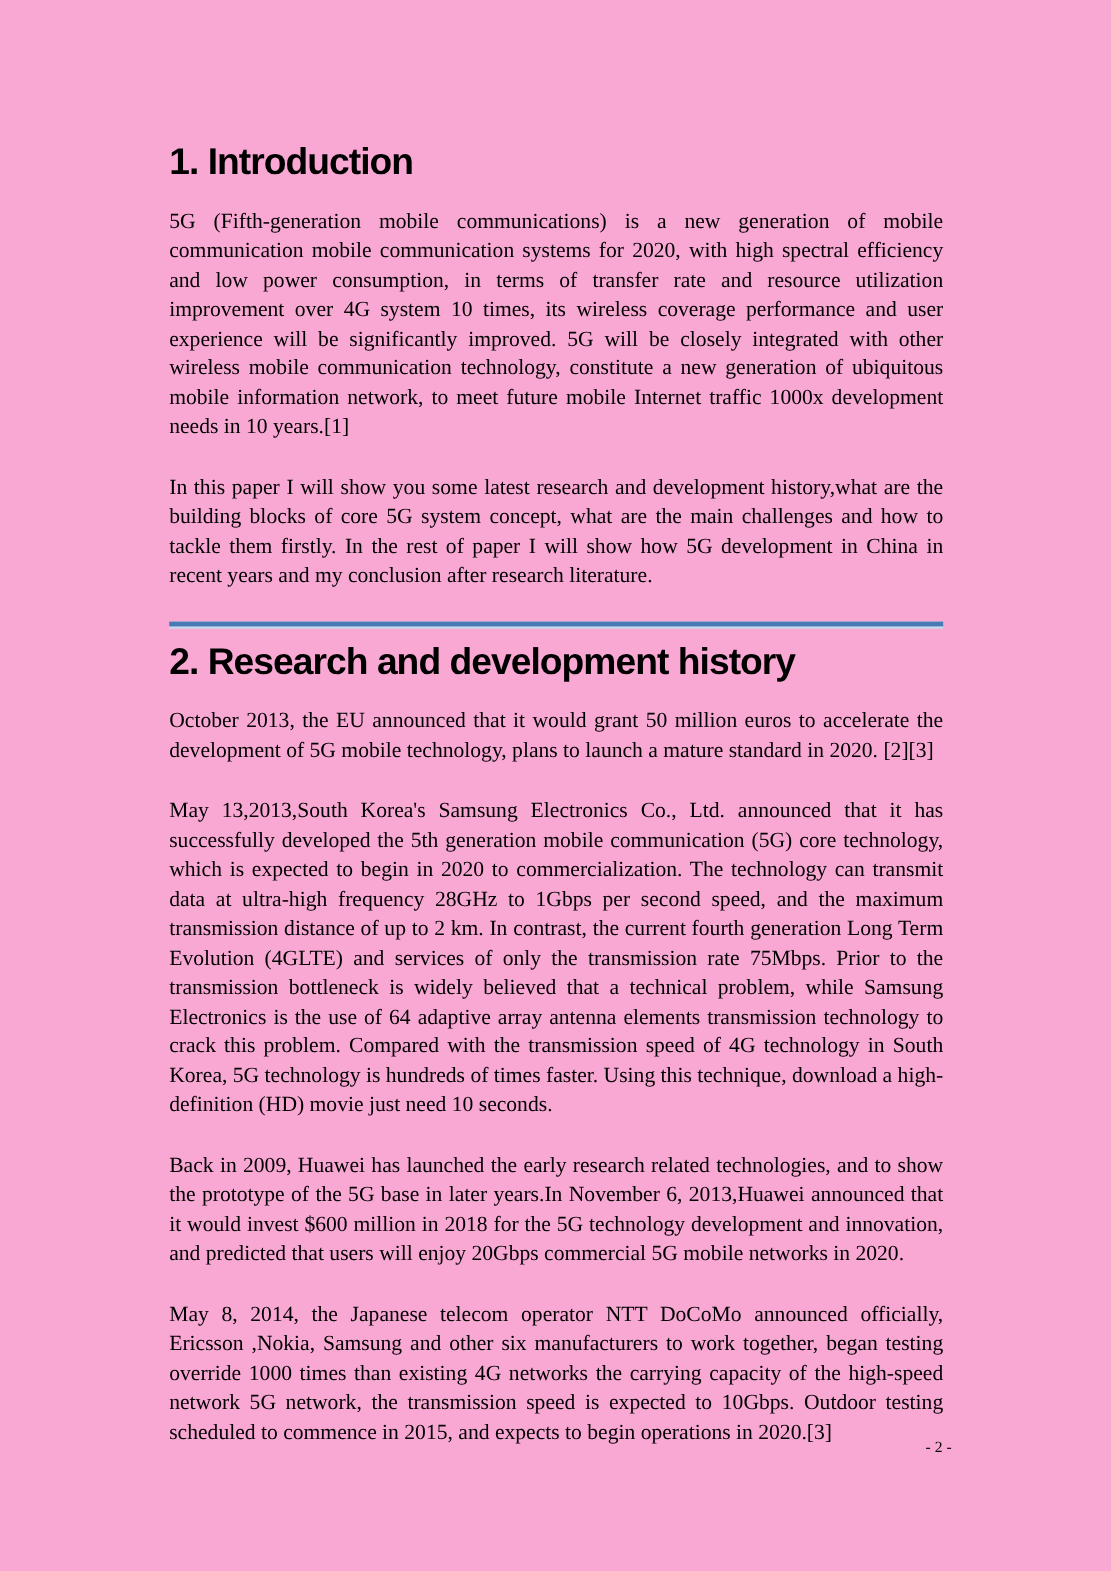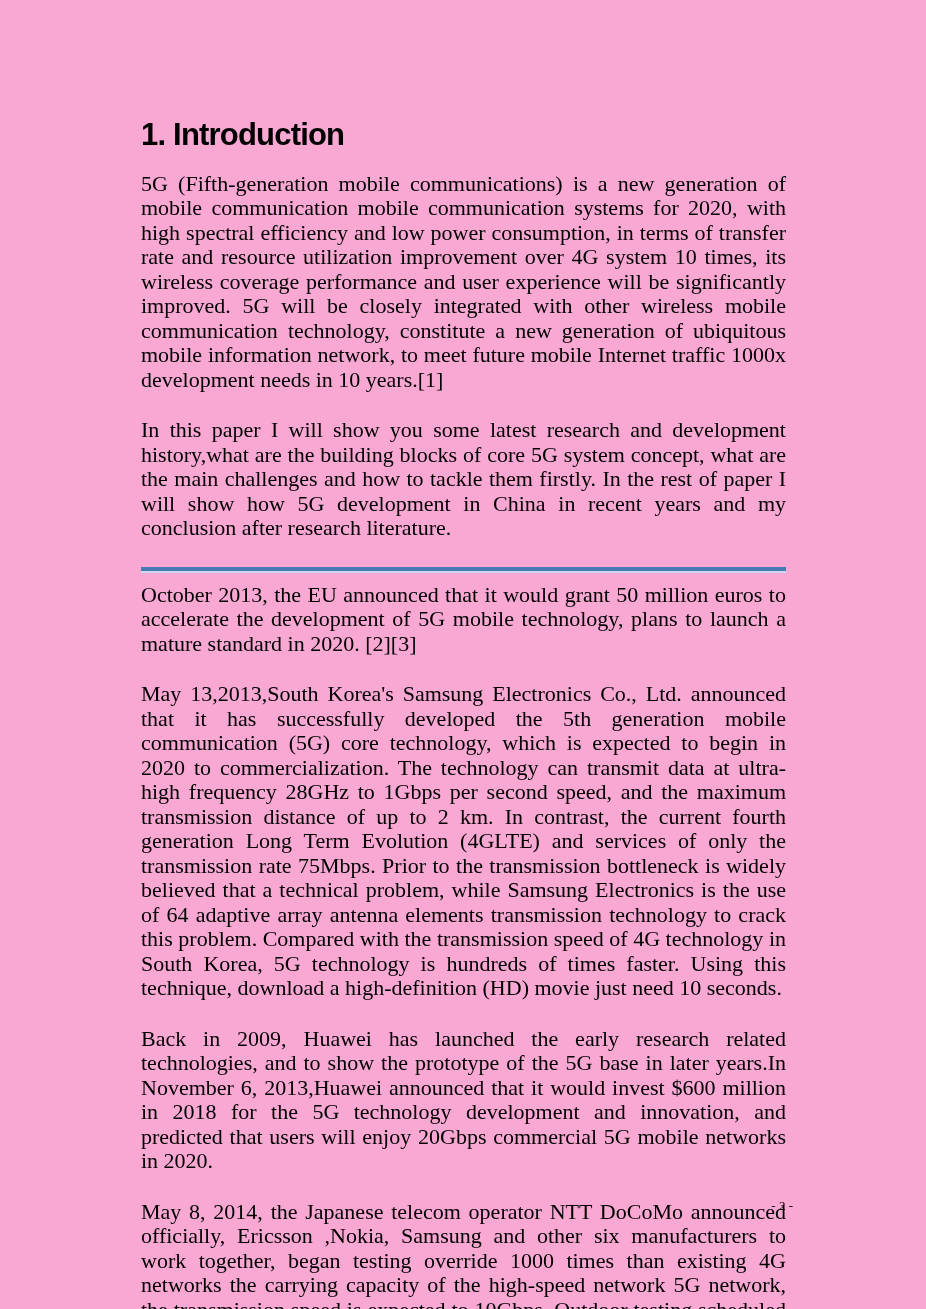--- a/index.html
+++ b/index.html
@@ -29,21 +29,21 @@
     font-weight: 800;
     font-size: 31px;
     line-height: 1.18;
     letter-spacing: -0.8px;
     margin: 0 0 18px 0;
     color: #000000;
     font-stretch: condensed;
   }
   p.body-text {
     font-family: "Liberation Serif", serif;
-    font-size: 22px;
+    font-size: 18px;
     line-height: 24.5px;
     text-align: justify;
     margin: 0 0 26px 0;
     color: #000000;
   }
   hr.divider {
     border: none;
     height: 2px;
     background: #c9d8ec;
     border-top: 4px solid #4a7ab5;
@@ -66,20 +66,21 @@
 
   <section>
     <h1 class="sec-heading">1. Introduction</h1>
     <p class="body-text">5G (Fifth-generation mobile communications) is a new generation of mobile communication mobile communication systems for 2020, with high spectral efficiency and low power consumption, in terms of transfer rate and resource utilization improvement over 4G system 10 times, its wireless coverage performance and user experience will be significantly improved. 5G will be closely integrated with other wireless mobile communication technology, constitute a new generation of ubiquitous mobile information network, to meet future mobile Internet traffic 1000x development needs in 10 years.[1]</p>
     <p class="body-text">In this paper I will show you some latest research and development history,what are the building blocks of core 5G system concept, what are the main challenges and how to tackle them firstly. In the rest of paper I will show how 5G development in China in recent years and my conclusion after research literature.</p>
   </section>
 
   <hr class="divider">
 
   <section>
+    <h1 class="sec-heading">2. Research and development history</h1>
     <p class="body-text">October 2013, the EU announced that it would grant 50 million euros to accelerate the development of 5G mobile technology, plans to launch a mature standard in 2020. [2][3]</p>
     <p class="body-text">May 13,2013,South Korea's Samsung Electronics Co., Ltd. announced that it has successfully developed the 5th generation mobile communication (5G) core technology, which is expected to begin in 2020 to commercialization. The technology can transmit data at ultra-high frequency 28GHz to 1Gbps per second speed, and the maximum transmission distance of up to 2 km. In contrast, the current fourth generation Long Term Evolution (4GLTE) and services of only the transmission rate 75Mbps. Prior to the transmission bottleneck is widely believed that a technical problem, while Samsung Electronics is the use of 64 adaptive array antenna elements transmission technology to crack this problem. Compared with the transmission speed of 4G technology in South Korea, 5G technology is hundreds of times faster. Using this technique, download a high-definition (HD) movie just need 10 seconds.</p>
     <p class="body-text">Back in 2009, Huawei has launched the early research related technologies, and to show the prototype of the 5G base in later years.In November 6, 2013,Huawei announced that it would invest $600 million in 2018 for the 5G technology development and innovation, and predicted that users will enjoy 20Gbps commercial 5G mobile networks in 2020.</p>
     <p class="body-text">May 8, 2014, the Japanese telecom operator NTT DoCoMo announced officially, Ericsson ,Nokia, Samsung and other six manufacturers to work together, began testing override 1000 times than existing 4G networks the carrying capacity of the high-speed network 5G network, the transmission speed is expected to 10Gbps. Outdoor testing scheduled to commence in 2015, and expects to begin operations in 2020.[3]</p>
   </section>
 
 </div>
 
 <div class="page-footer">- 2 -</div>
 

